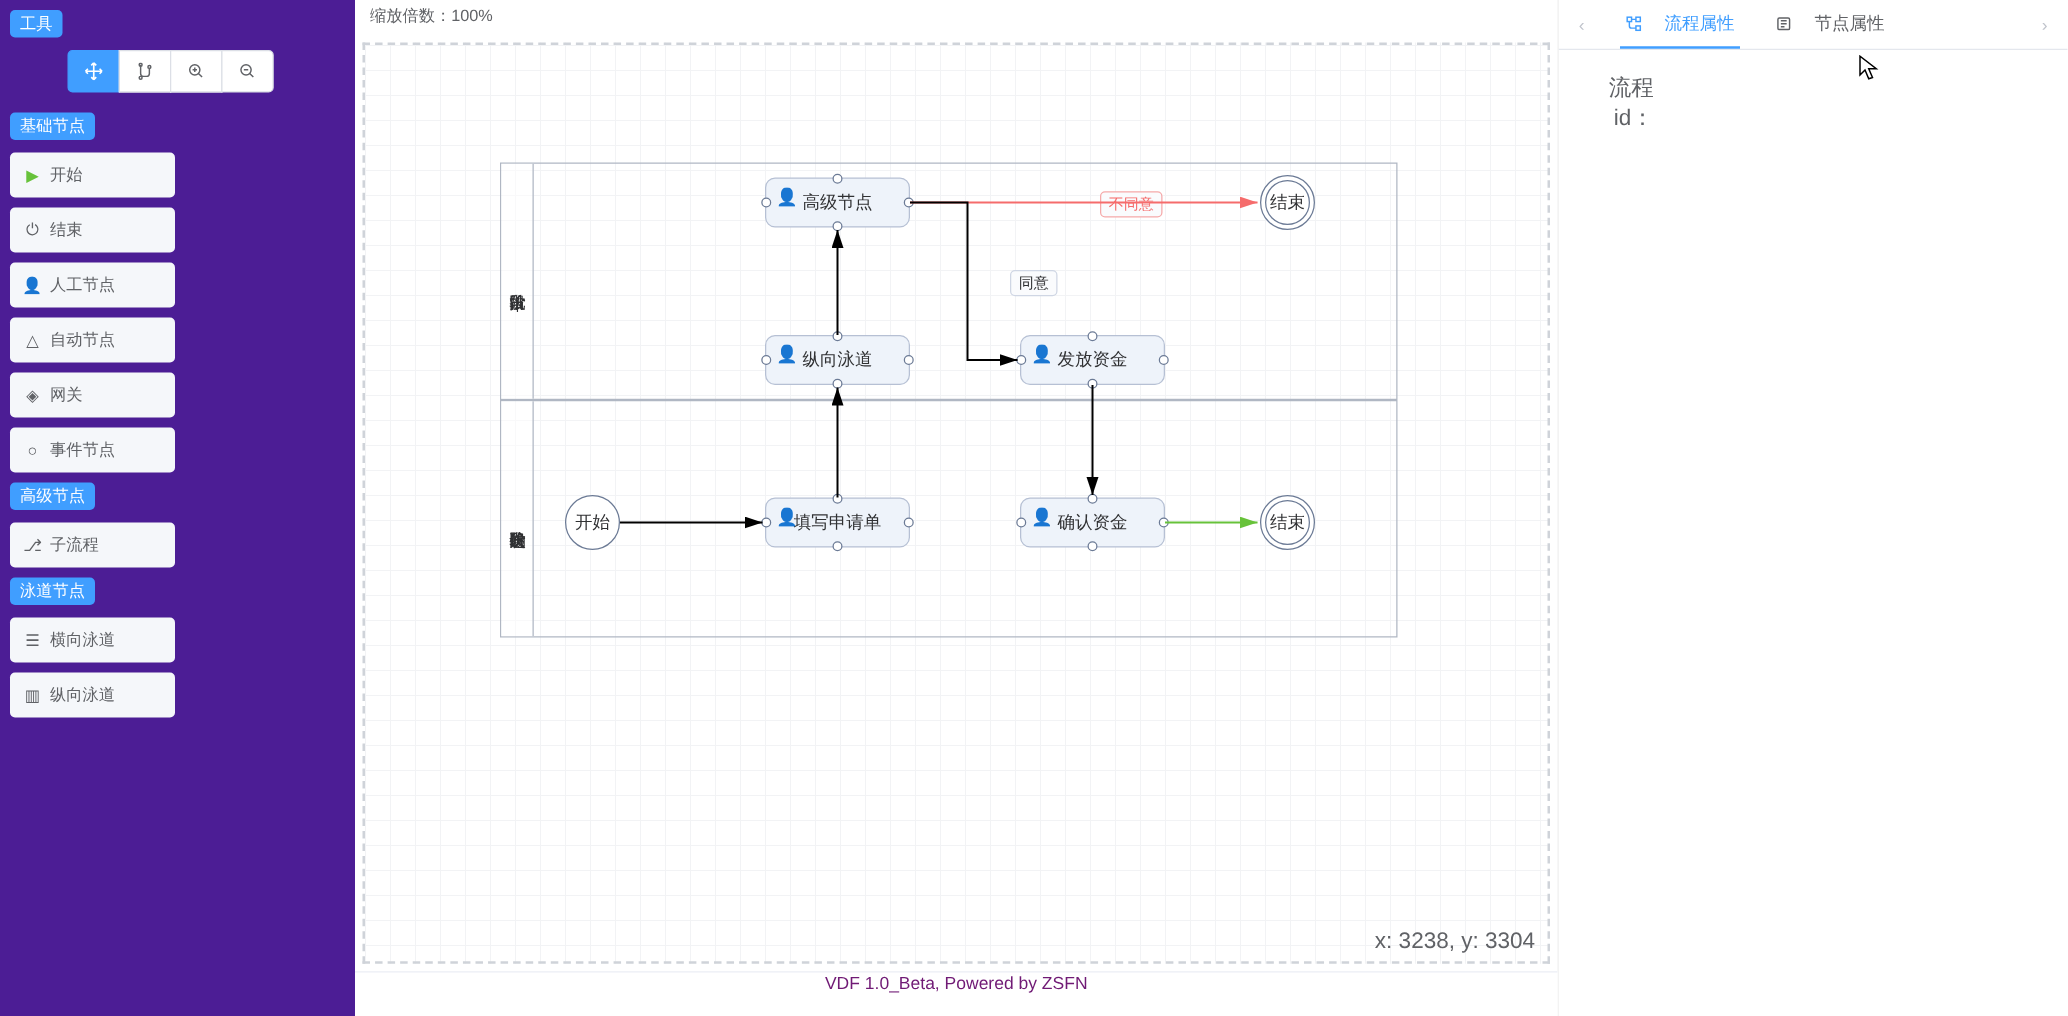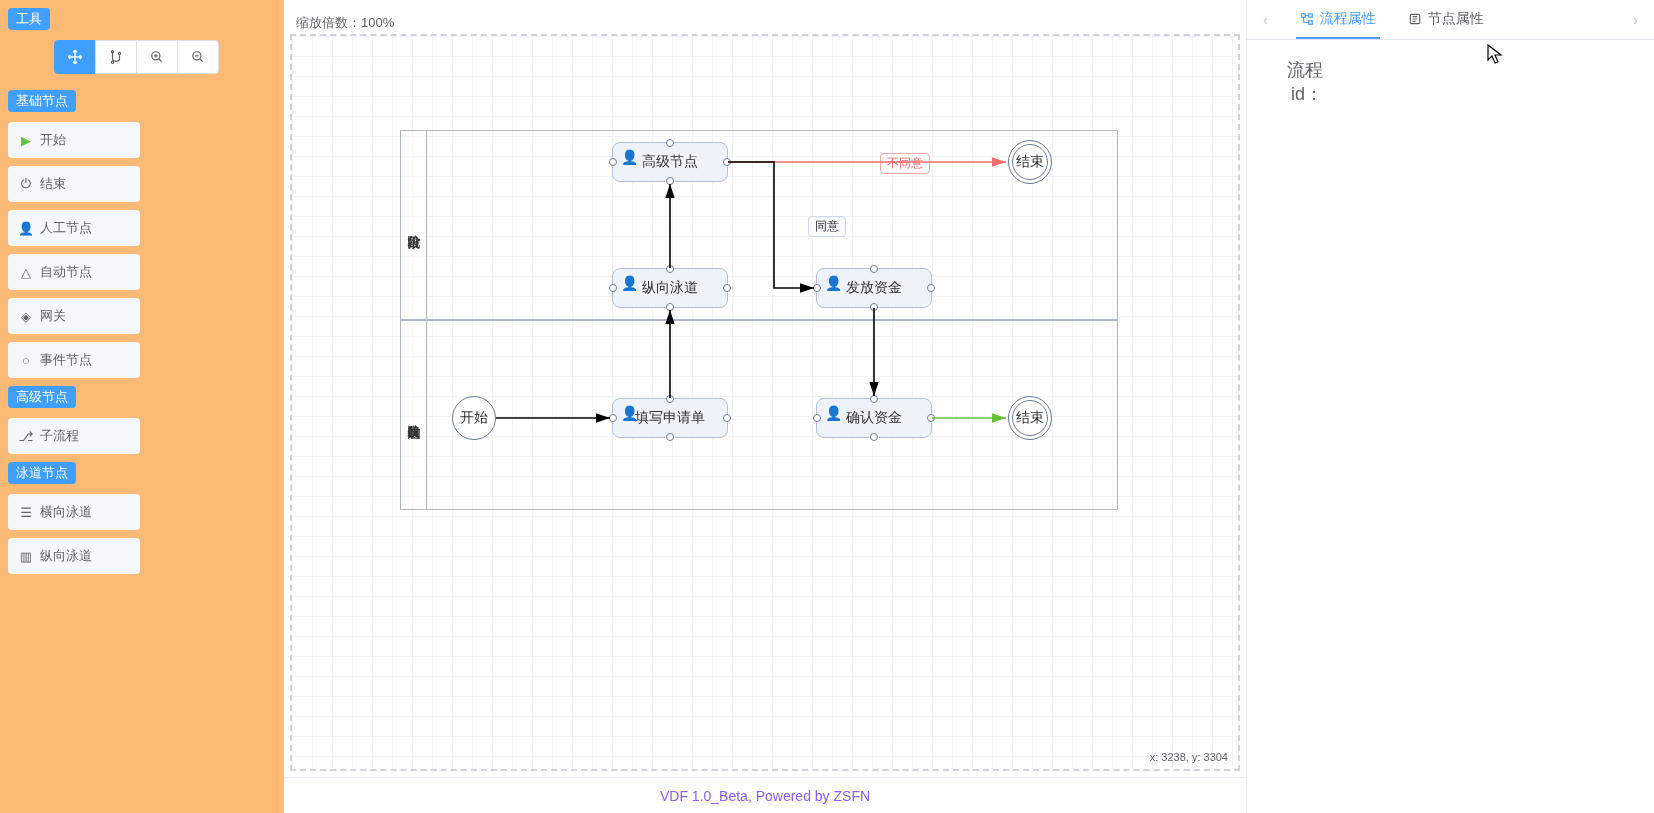--- a/index.html
+++ b/index.html
@@ -1,57 +1,57 @@
 <!DOCTYPE html>
 <html><head>
 <meta charset="utf-8">
 <style>
   * { box-sizing: border-box; margin: 0; padding: 0; }
   body { font-family: -apple-system, "Segoe UI", "PingFang SC", "Microsoft YaHei", sans-serif; font-size: 14px; color: #303133; overflow: hidden; width: 1654px; height: 813px; position: relative; }
 
   
-  .sidebar { position: absolute; left: 0; top: 0; width: 284px; height: 100%; background: #fdba74; padding: 4px; }
+  .sidebar { position: absolute; left: 0; top: 0; width: 284px; height: 100%; background: #4c1d95; padding: 4px; }
   .badge-header { display: inline-block; background: #409eff; color: #fff; border-radius: 4px; padding: 2px 8px; font-size: 13px; margin: 4px 0 6px 4px; }
   .tool-btn-row { display: flex; gap: 0; margin: 4px 0 12px 50px; }
   .tool-btn { width: 42px; height: 34px; border: 1px solid #dcdfe6; background: #fff; display: flex; align-items: center; justify-content: center; cursor: pointer; color: #606266; }
   .tool-btn.active { background: #409eff; color: #fff; border-color: #409eff; }
   .tool-btn:first-child { border-radius: 4px 0 0 4px; }
   .tool-btn:last-child { border-radius: 0 4px 4px 0; }
   .tool-btn + .tool-btn { margin-left: -1px; }
 
   .palette-grid { display: flex; flex-wrap: wrap; gap: 8px; padding: 4px; }
   .palette-item { width: 132px; height: 36px; background: #f5f7fa; border-radius: 4px; display: flex; align-items: center; padding: 0 10px; gap: 6px; color: #606266; cursor: grab; font-size: 13px; }
   .palette-item .pi-icon { width: 16px; display: inline-flex; align-items: center; justify-content: center; }
 
   
   .top-toolbar { position: absolute; right: 420px; top: 8px; display: flex; gap: 22px; align-items: center; color: #606266; }
   .top-toolbar .tb-icon { width: 20px; height: 20px; cursor: pointer; display: flex; align-items: center; justify-content: center; }
 
   
   .right-panel { position: absolute; right: 0; top: 0; width: 408px; height: 100%; background: #fff; border-left: 1px solid #f0f0f0; }
   .right-tabs { display: flex; align-items: center; height: 40px; border-bottom: 1px solid #e4e7ed; padding: 0 12px; gap: 24px; }
-  .tab { display: flex; align-items: center; gap: 6px; height: 100%; color: #606266; cursor: pointer; border-bottom: 2px solid transparent; padding: 0 4px; }
+  .tab { display: flex; align-items: center; gap: 18px; height: 100%; color: #606266; cursor: pointer; border-bottom: 2px solid transparent; padding: 0 4px; }
   .tab.active { color: #409eff; border-bottom-color: #409eff; }
   .tab-chevron { color: #c0c4cc; cursor: pointer; padding: 0 4px; }
   .tab-chevron.right { margin-left: auto; }
   .prop-form { padding: 18px 16px; }
   .prop-row { display: flex; align-items: center; gap: 10px; }
   .prop-label { width: 60px; text-align: right; color: #606266; font-size: 18px; }
   .prop-input { flex: 1; height: 34px; border: 1px solid #dcdfe6; border-radius: 4px; padding: 0 10px; background: #f5f7fa; color: #c0c4cc; font-size: 13px; }
 
   
   .canvas-wrap { position: absolute; left: 284px; top: 0; right: 408px; bottom: 36px; background: #fff; }
   .canvas-inner { position: absolute; left: 6px; top: 34px; right: 6px; bottom: 6px; border: 2px dashed #cfd3d9;
     background-image:
       linear-gradient(#f2f3f5 1px, transparent 1px),
       linear-gradient(90deg, #f2f3f5 1px, transparent 1px);
     background-size: 20px 20px;
   }
-  .zoom-label { position: absolute; left: 12px; top: 14px; color: #606266; font-size: 13px; }
-  .coords { position: absolute; right: 10px; bottom: 6px; color: #606266; font-size: 11px; }
+  .zoom-label { position: absolute; left: 12px; top: 4px; color: #606266; font-size: 13px; }
+  .coords { position: absolute; right: 10px; bottom: 6px; color: #606266; font-size: 18px; }
 
   
   .lane-box { position: absolute; border: 1px solid #b0b7c3; background: transparent; }
   .lane-head { position: absolute; left: 0; top: 0; bottom: 0; width: 26px; border-right: 1px solid #b0b7c3; display: flex; align-items: center; justify-content: center; writing-mode: vertical-rl; font-size: 13px; color: #303133; background: rgba(255,255,255,0.5); }
 
   .flow-node { position: absolute; border: 1px solid #b6c0d4; background: #eef3fa; border-radius: 8px; display: flex; align-items: center; justify-content: center; font-size: 14px; color: #303133; }
   .flow-node .port { position: absolute; width: 8px; height: 8px; border-radius: 50%; background: #fff; border: 1.5px solid #6b7a95; }
   .port.t { top: -4px; left: calc(50% - 4px); }
   .port.b { bottom: -4px; left: calc(50% - 4px); }
   .port.l { left: -4px; top: calc(50% - 4px); }
@@ -60,21 +60,21 @@
 
   .flow-circle { position: absolute; width: 44px; height: 44px; border: 1.5px solid #6b7a95; border-radius: 50%; display: flex; align-items: center; justify-content: center; font-size: 14px; background: #fff; }
   .flow-circle.dbl::after { content: ""; position: absolute; inset: 3px; border: 1px solid #6b7a95; border-radius: 50%; }
 
   .edge-label { position: absolute; border: 1px solid #cfd6e4; border-radius: 4px; background: #fafbfd; padding: 1px 6px; font-size: 12px; color: #303133; }
   .edge-label.red { color: #f56c6c; border-color: #f5a9a9; }
 
   .arrow-line { position: absolute; overflow: visible; pointer-events: none; }
 
   
-  .footer { position: absolute; left: 284px; right: 408px; bottom: 0; height: 36px; border-top: 1px solid #ebeef5; display: flex; align-items: center; justify-content: center; color: #8b5cf6; font-size: 14px; background: #fff; }
+  .footer { position: absolute; left: 284px; right: 408px; bottom: 0; height: 36px; border-top: 1px solid #ebeef5; display: flex; align-items: flex-start; justify-content: center; color: #701a75; font-size: 14px; background: #fff; }
 
   
   .fake-cursor { position: absolute; width: 0; height: 0; }
   .fake-cursor svg { position: absolute; }
 </style>
 </head>
 <body>
 
 <div class="sidebar">
   <div class="badge-header">工具</div>

